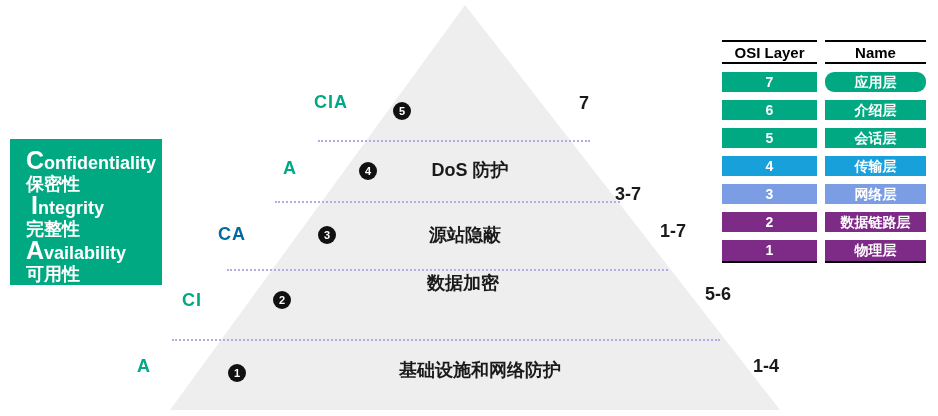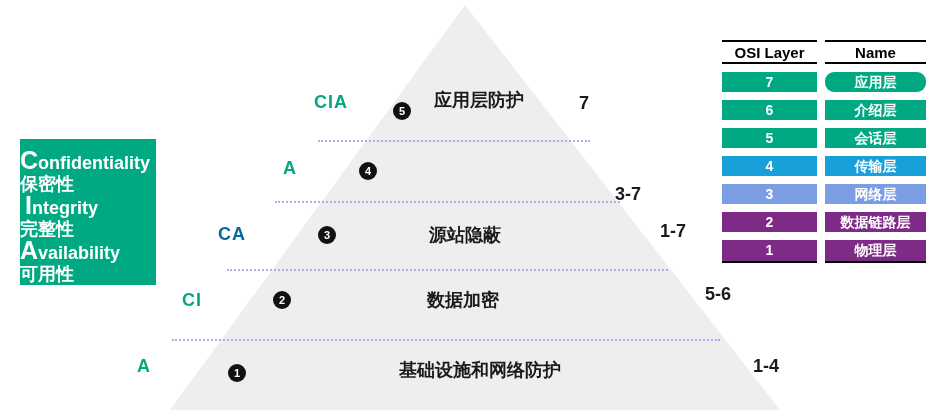--- a/index.html
+++ b/index.html
@@ -33,25 +33,25 @@
     border-top: 2px dotted #b7a8e6;
   }
   .dot1 { left: 318px; top: 140px; width: 272px; }
   .dot2 { left: 275px; top: 201px; width: 345px; }
   .dot3 { left: 227px; top: 269px; width: 441px; }
   .dot4 { left: 172px; top: 339px; width: 548px; }
 
   
   .cia-box {
     position: absolute;
-    left: 20px;
+    left: 10px;
     top: 139px;
-    width: 136px;
+    width: 152px;
     height: 146px;
-    padding: 10px 0 0 0;
+    padding: 10px 0 0 16px;
     color: #ffffff;
   }
   .cia-en {
     font-weight: bold;
     font-size: 18px;
     line-height: 22px;
     white-space: nowrap;
   }
   .cia-en .big { font-size: 25px; }
   .cia-en.indent { padding-left: 5px; }
@@ -104,21 +104,21 @@
 
   .badge-5 { left: 393px; top: 102px; }
   .badge-4 { left: 359px; top: 162px; }
   .badge-3 { left: 318px; top: 226px; }
   .badge-2 { left: 273px; top: 291px; }
   .badge-1 { left: 228px; top: 364px; }
 
   .label-5 { left: 394px; top: 88px;  width: 170px; }
   .label-4 { left: 390px; top: 158px; width: 160px; }
   .label-3 { left: 385px; top: 223px; width: 160px; }
-  .label-2 { left: 383px; top: 288px; width: 160px; }
+  .label-2 { left: 383px; top: 271px; width: 160px; }
   .label-1 { left: 370px; top: 358px; width: 220px; }
 
   .range-5 { left: 579px; top: 93px; }
   .range-4 { left: 615px; top: 159px; margin-top: 25px; }
   .range-3 { left: 660px; top: 221px; }
   .range-2 { left: 705px; top: 284px; }
   .range-1 { left: 753px; top: 356px; }
 
   
   .osi-table {
@@ -168,25 +168,25 @@
     <div class="cia-en"><span class="big">C</span><span>onfidentiality</span></div>
     <div class="cia-zh">保密性</div>
     <div class="cia-en indent"><span class="big">I</span><span>ntegrity</span></div>
     <div class="cia-zh">完整性</div>
     <div class="cia-en"><span class="big">A</span><span>vailability</span></div>
     <div class="cia-zh">可用性</div>
   </div>
 
   <div class="lvl-cia cia-5" style="color: rgb(1, 169, 130);">CIA</div>
   <div class="badge badge-5">5</div>
-  <div class="lvl-label label-5">应用层防护</div>
   <div class="lvl-range range-5">7</div>
 
   <div class="lvl-cia cia-4" style="color: rgb(1, 169, 130);">A</div>
   <div class="badge badge-4">4</div>
+  <div class="lvl-label label-4">DoS 防护</div>
   <div class="lvl-range range-4">3-7</div>
 
   <div class="lvl-cia cia-3" style="color: #0369a1;">CA</div>
   <div class="badge badge-3">3</div>
   <div class="lvl-label label-3">源站隐蔽</div>
   <div class="lvl-range range-3">1-7</div>
 
   <div class="lvl-cia cia-2" style="color: rgb(1, 169, 130);">CI</div>
   <div class="badge badge-2">2</div>
   <div class="lvl-label label-2">数据加密</div>

